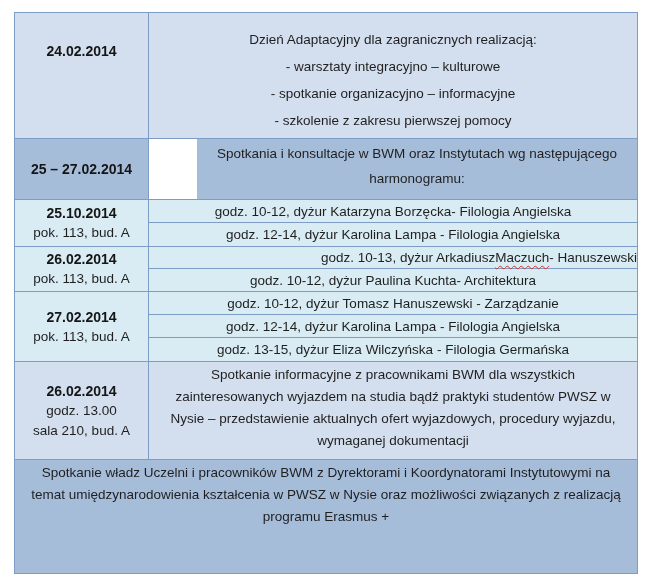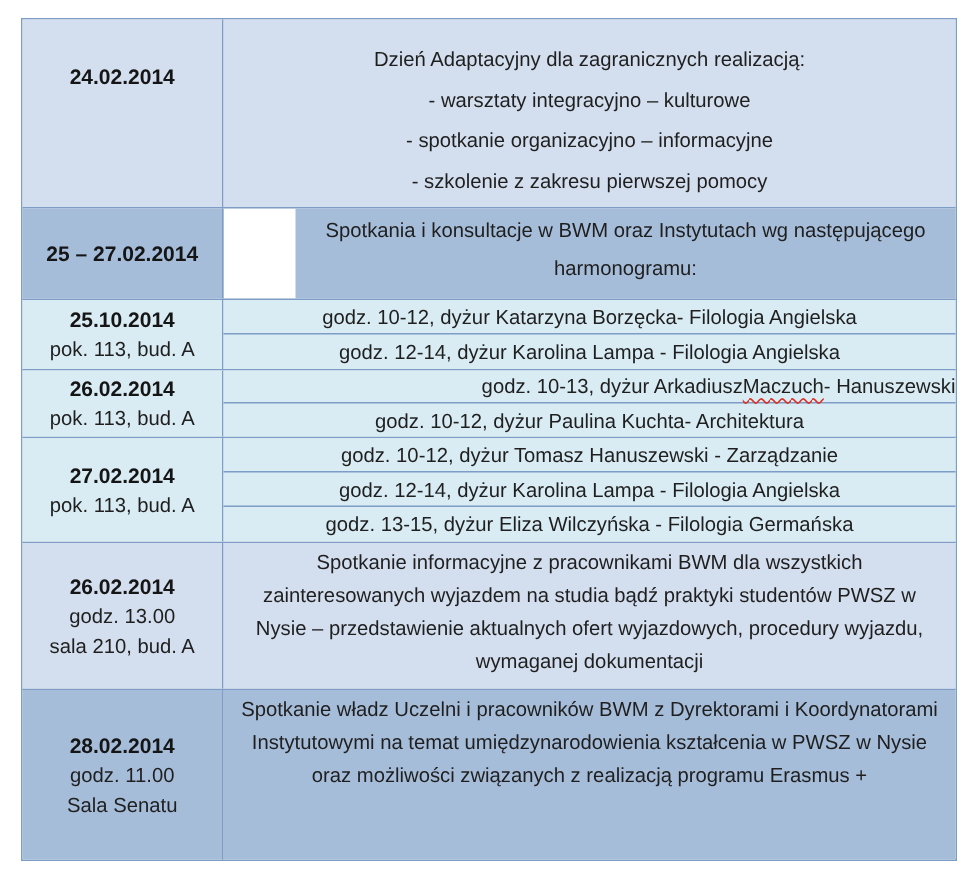--- a/index.html
+++ b/index.html
@@ -145,23 +145,18 @@
       <div class="date-line">26.02.2014</div>
       <div class="sub-line">godz. 13.00</div>
       <div class="sub-line">sala 210, bud. A</div>
     </div>
     <div class="c-main bg-peri">
       <div class="para-tight">Spotkanie informacyjne z pracownikami BWM dla wszystkich zainteresowanych wyjazdem na studia bądź praktyki studentów PWSZ w Nysie – przedstawienie aktualnych ofert wyjazdowych, procedury wyjazdu, wymaganej dokumentacji</div>
     </div>
   </div>
 
   <div class="row r7">
-    <div class="c-date bg-steel">
-      <div class="date-line">28.02.2014</div>
-      <div class="sub-line">godz. 11.00</div>
-      <div class="sub-line">Sala Senatu</div>
-    </div>
     <div class="c-main bg-steel">
       <div class="para-tight">Spotkanie władz Uczelni i pracowników BWM z Dyrektorami i Koordynatorami Instytutowymi na temat umiędzynarodowienia kształcenia w PWSZ w Nysie oraz możliwości związanych z realizacją programu Erasmus +</div>
     </div>
   </div>
 
 </div>
 
 </body></html>

